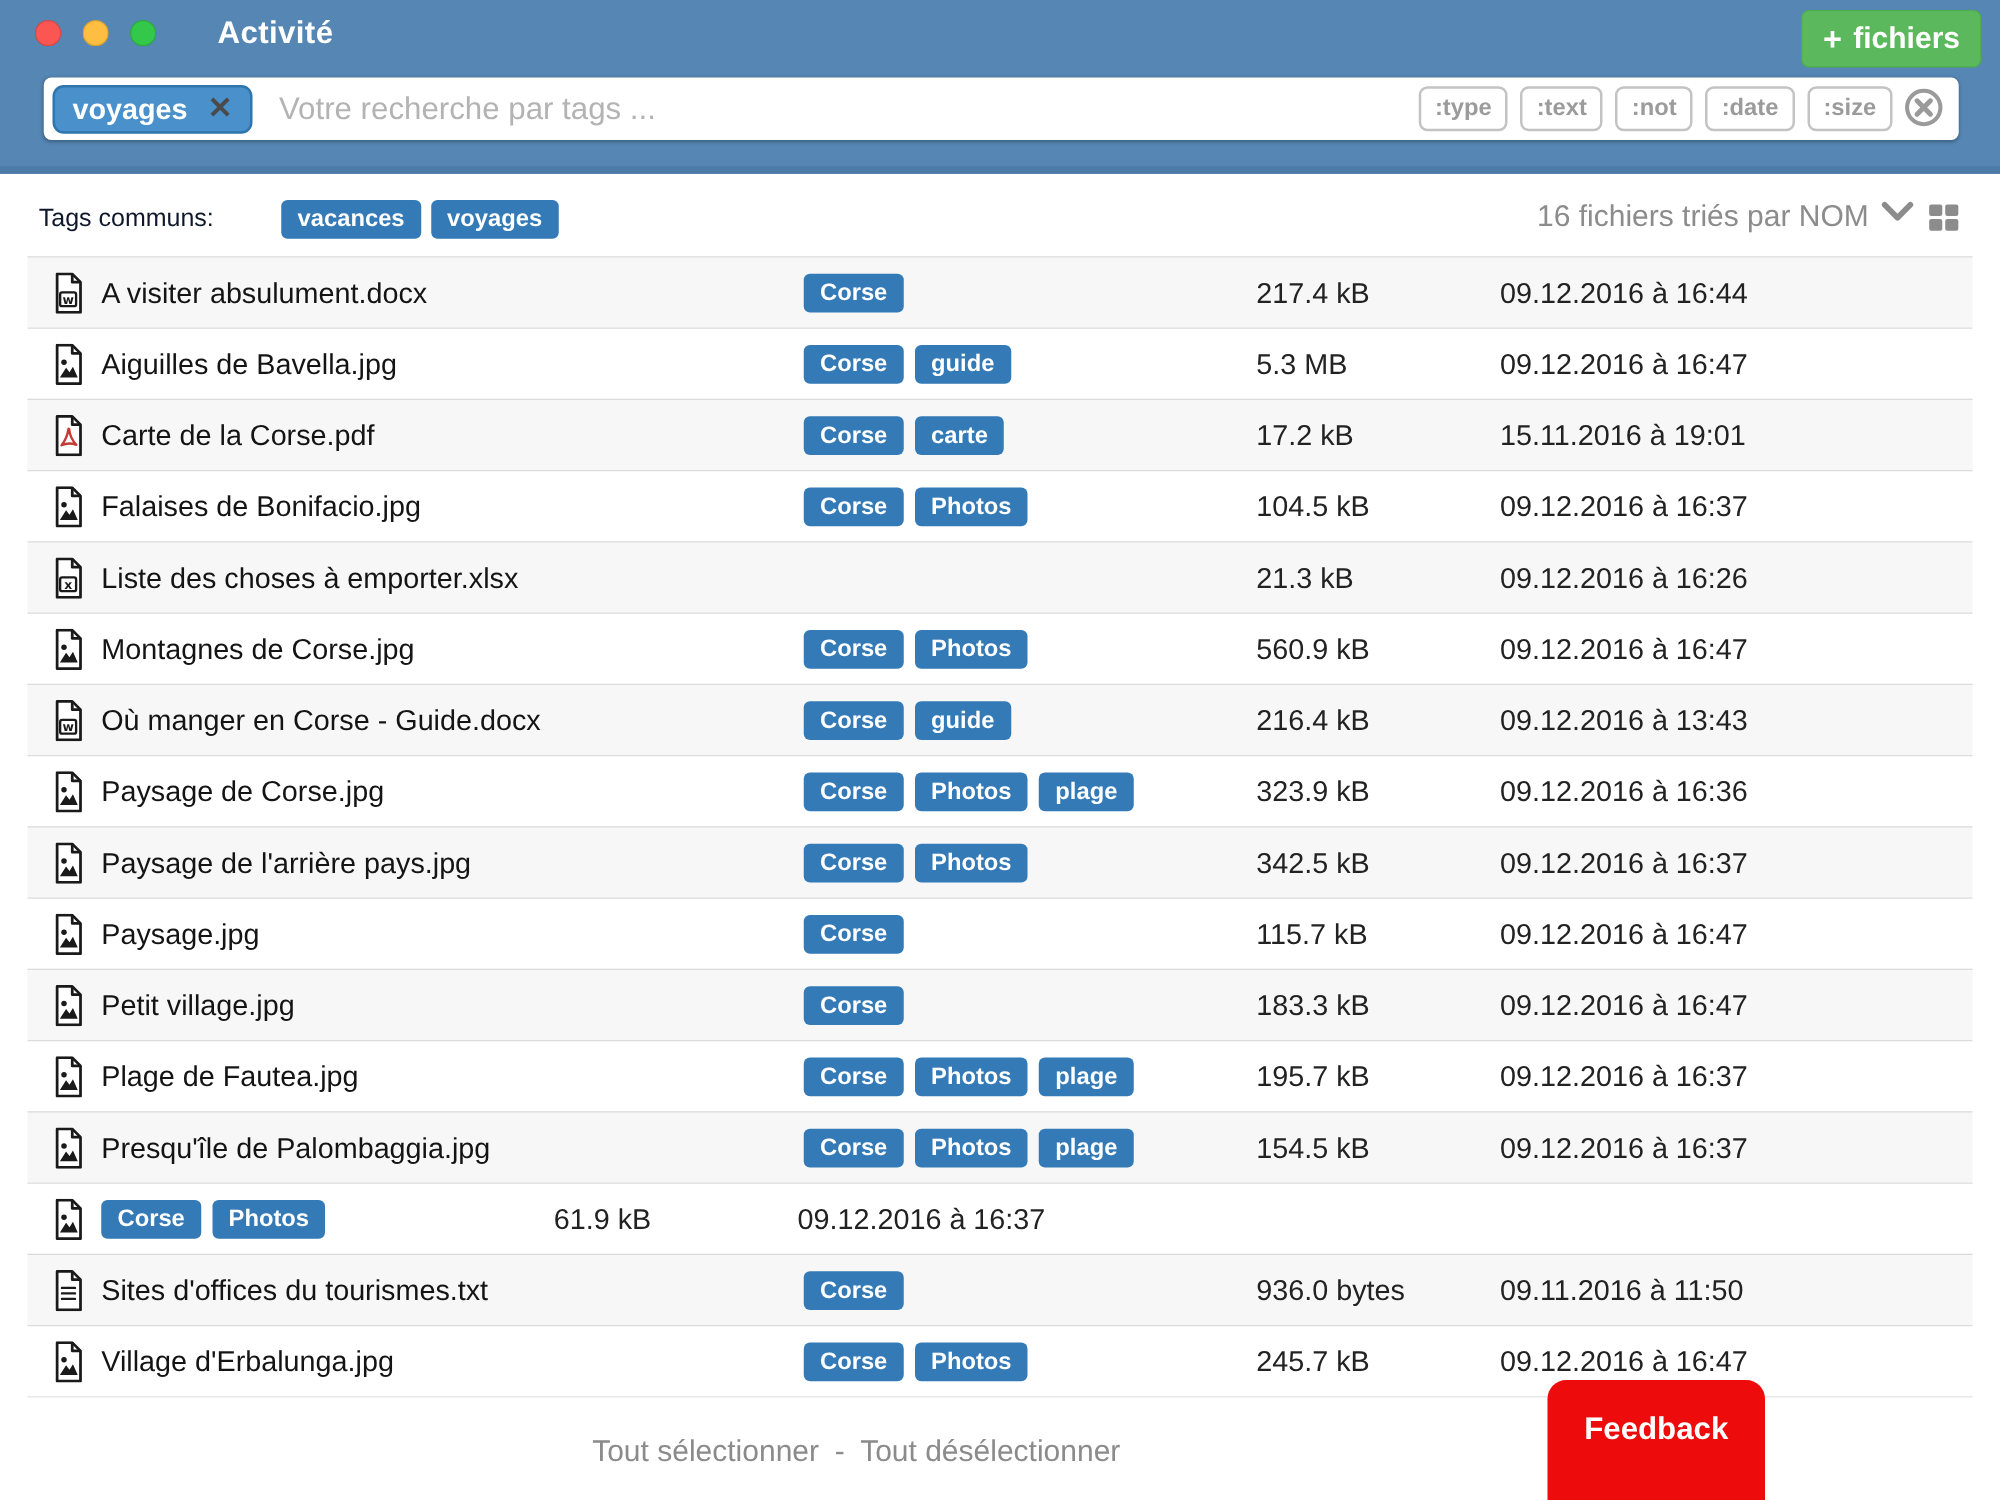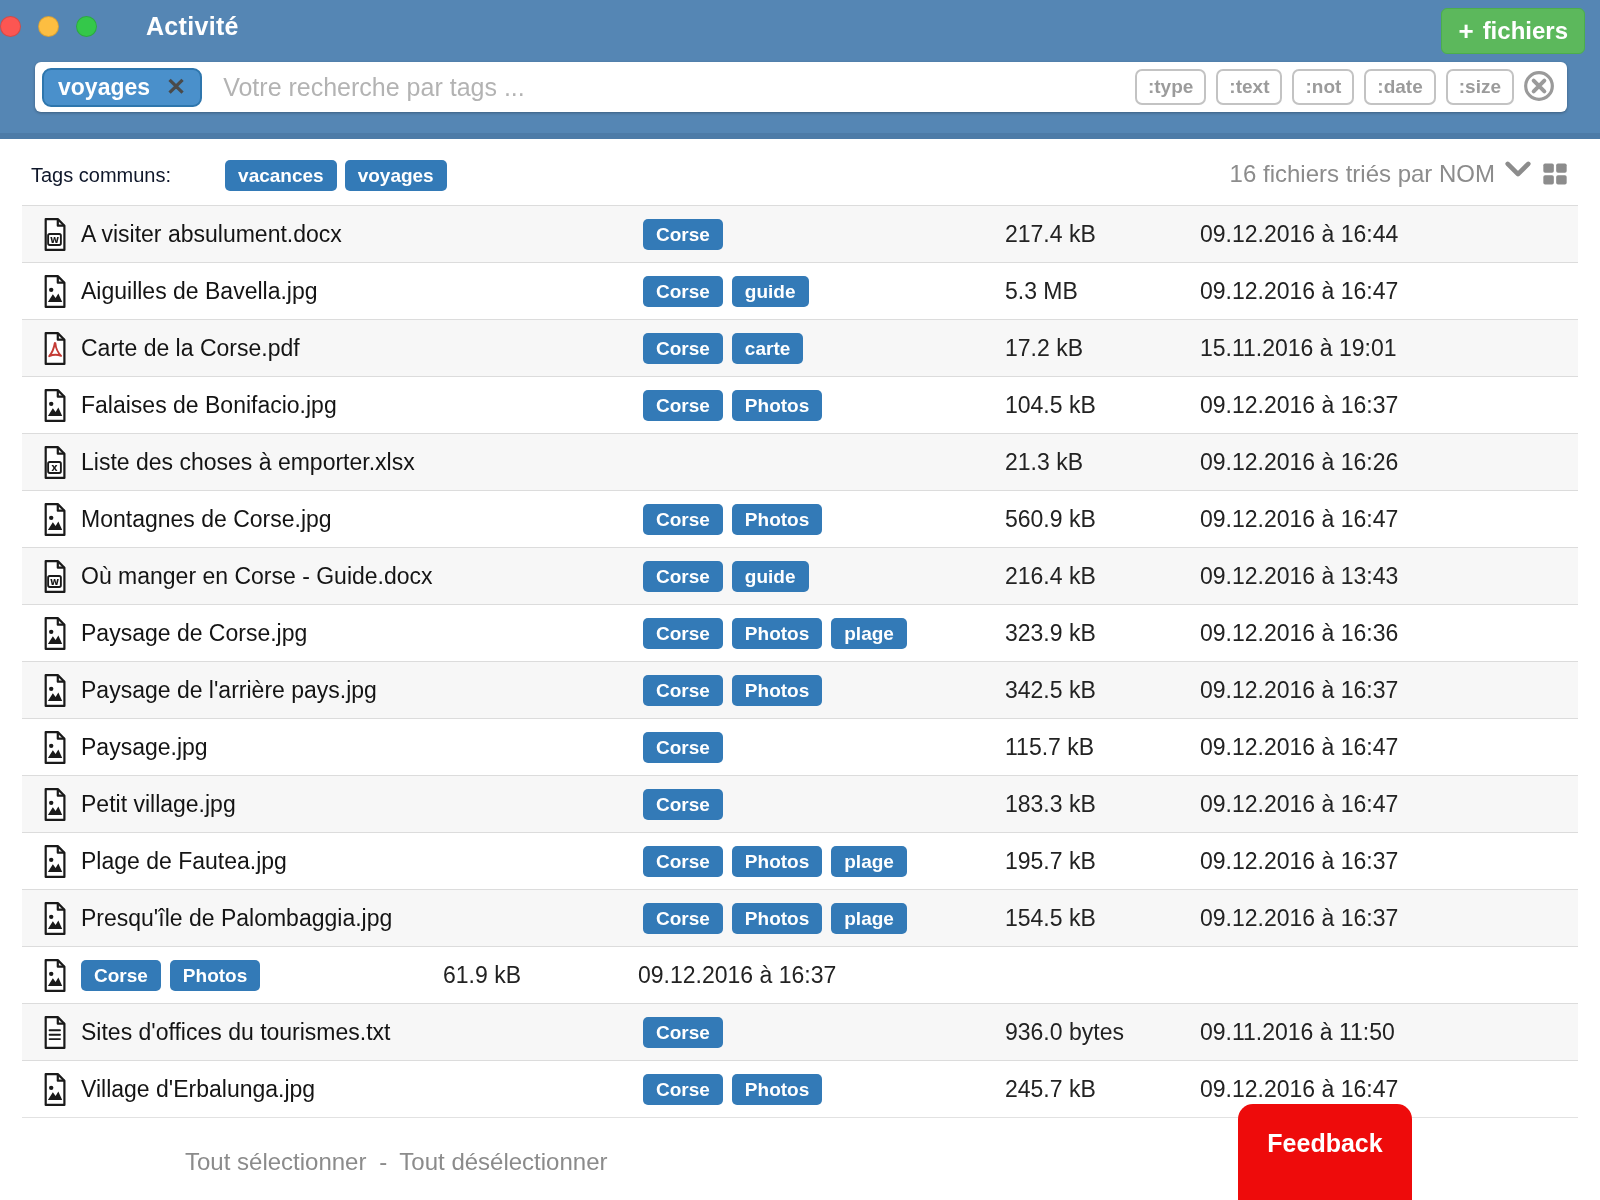--- a/index.html
+++ b/index.html
@@ -7,21 +7,21 @@
     width:1600px;height:1200px;position:relative;overflow:hidden;
     background:#ffffff;font-family:"Liberation Sans",sans-serif;
     -webkit-font-smoothing:antialiased;
   }
   
   .header{
     height:133px;background:var(--header,#5586b4);
     border-bottom:6px solid var(--header-border,#4d7ba7);
     position:relative;
   }
-  .titlebar{display:flex;align-items:center;height:52px;padding-left:0;}
+  .titlebar{display:flex;align-items:center;height:52px;padding-left:28px;}
   .lights{display:flex;gap:17px;align-items:center;}
   .light{width:21px;height:21px;border-radius:50%;border:1px solid rgba(0,0,0,.15);padding:0;}
   .light.red{background:var(--traffic-red,#fc5652);}
   .light.yellow{background:var(--traffic-yellow,#fdbe41);}
   .light.green{background:var(--traffic-green,#34c84a);}
   .win-title{color:#fff;font-weight:bold;font-size:25px;margin-left:49px;letter-spacing:.3px;}
   .add-files{
     position:absolute;top:8px;right:15px;
     background:var(--add-button-green,#5cb85c);border:1px solid #4cae4c;border-radius:6px;
     color:#fff;font-weight:bold;font-size:24px;padding:8px 16px;
@@ -70,21 +70,21 @@
   .file-row{display:flex;align-items:center;height:56px;border-top:1px solid #dcdcdc;}
   .file-row.odd{background:var(--row-alt,#f7f7f7);}
   .cell-icon{width:40px;padding-left:19px;display:flex;align-items:center;}
   .cell-name{width:562px;font-size:23px;color:#141414;white-space:nowrap;overflow:hidden;}
   .cell-tags{width:362px;display:flex;gap:9px;align-items:center;}
   .cell-size{width:195px;font-size:23px;color:#222;}
   .cell-date{flex:1;font-size:23px;color:#222;}
   .file-icon{display:block;}
   
   .footer-links{
-    position:absolute;left:0;bottom:24px;width:1000px;
+    position:absolute;left:0;bottom:24px;width:1000px;text-align:center;
     color:#8b8b8b;font-size:24px;left:185px;
   }
   .footer-links .sep{margin:0 6px;}
   .link{cursor:pointer;}
   .feedback-btn{
     position:absolute;right:188px;bottom:0;width:174px;height:96px;
     background:var(--feedback-red,#ee0b0b);border:none;border-radius:15px 15px 0 0;
     color:#fff;font-size:25px;font-weight:bold;font-family:"Liberation Sans",sans-serif;
     display:flex;align-items:center;justify-content:center;padding-bottom:18px;
   }

